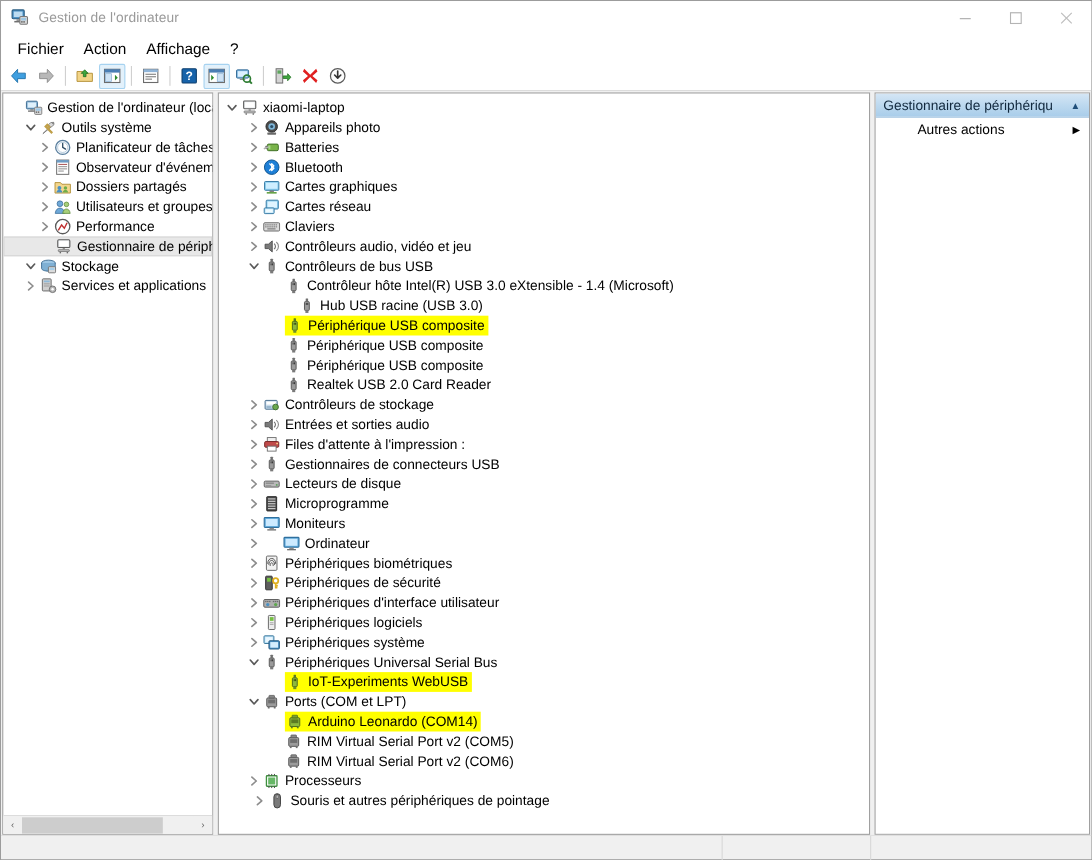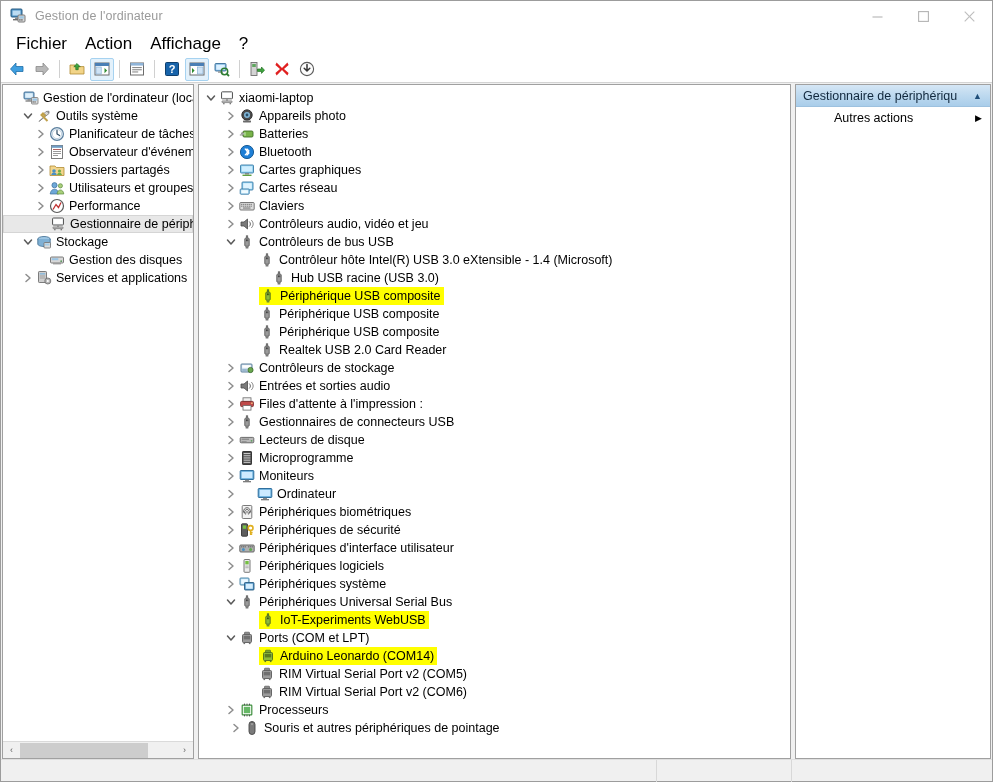--- a/index.html
+++ b/index.html
@@ -39,21 +39,21 @@
     color: #b4b4b4; font-size: 12px;
   }
   .win-btn svg { display: block; }
 
   
   .menubar {
     height: 25px; min-height: 25px;
     display: flex; align-items: center;
     background: #ffffff;
     padding-left: 6px;
-    font-size: 17px; color: #000;
+    font-size: 14px; color: #000;
   }
   .menu-item { padding: 3px 9px; white-space: nowrap; }
 
   
   .toolbar {
     height: 27px; min-height: 27px;
     display: flex; align-items: center;
     background: #ffffff;
     border-bottom: 1px solid #d4d4d4;
     padding-left: 4px;
@@ -450,32 +450,20 @@
             <span class="ico">
               <svg class="ic" viewBox="0 0 16 16">
                 <ellipse cx="8" cy="5" rx="6.2" ry="2.5" fill="#9dc6e4" stroke="#39688e" stroke-width="0.8"></ellipse>
                 <path d="M1.8 5 v5 c0 1.4 2.8 2.5 6.2 2.5 s6.2-1.1 6.2-2.5 V5" fill="#7fb0d4" stroke="#39688e" stroke-width="0.8"></path>
                 <rect x="8" y="8.5" width="6.5" height="5.5" rx="0.8" fill="#dcdcdc" stroke="#6f6f6f" stroke-width="0.8"></rect>
                 <rect x="9" y="9.5" width="4.5" height="2" fill="#a4cde8"></rect>
               </svg>
             </span>
             <span class="lbl">Stockage</span>
           </div>
-          <div class="trow" style="padding-left: 30px;">
-            <span class="chev"></span>
-            <span class="ico">
-              <svg class="ic" viewBox="0 0 16 16">
-                <rect x="1.5" y="5" width="13" height="6" rx="1" fill="#d7d7d7" stroke="#6f6f6f" stroke-width="0.9"></rect>
-                <rect x="2.8" y="6.2" width="6.5" height="2" fill="#9ac4e3"></rect>
-                <circle cx="12.2" cy="9.2" r="0.9" fill="#5c9a5c"></circle>
-                <rect x="4" y="11" width="8" height="1.4" fill="#9a9a9a"></rect>
-              </svg>
-            </span>
-            <span class="lbl">Gestion des disques</span>
-          </div>
           <div class="trow" style="padding-left: 17px;">
             <span class="chev">
               <svg width="10" height="10" viewBox="0 0 10 10">
                 <path d="M3 1.5 L7 5 L3 8.5" fill="none" stroke="#8d8d8d" stroke-width="1.5" stroke-linecap="round" stroke-linejoin="round"></path>
               </svg>
             </span>
             <span class="ico">
               <svg class="ic" viewBox="0 0 16 16">
                 <rect x="2.5" y="1.5" width="8" height="11" rx="0.8" fill="#cfcfcf" stroke="#6f6f6f" stroke-width="0.9"></rect>
                 <rect x="3.8" y="3" width="5.4" height="1.6" fill="#8fb9d8"></rect>

